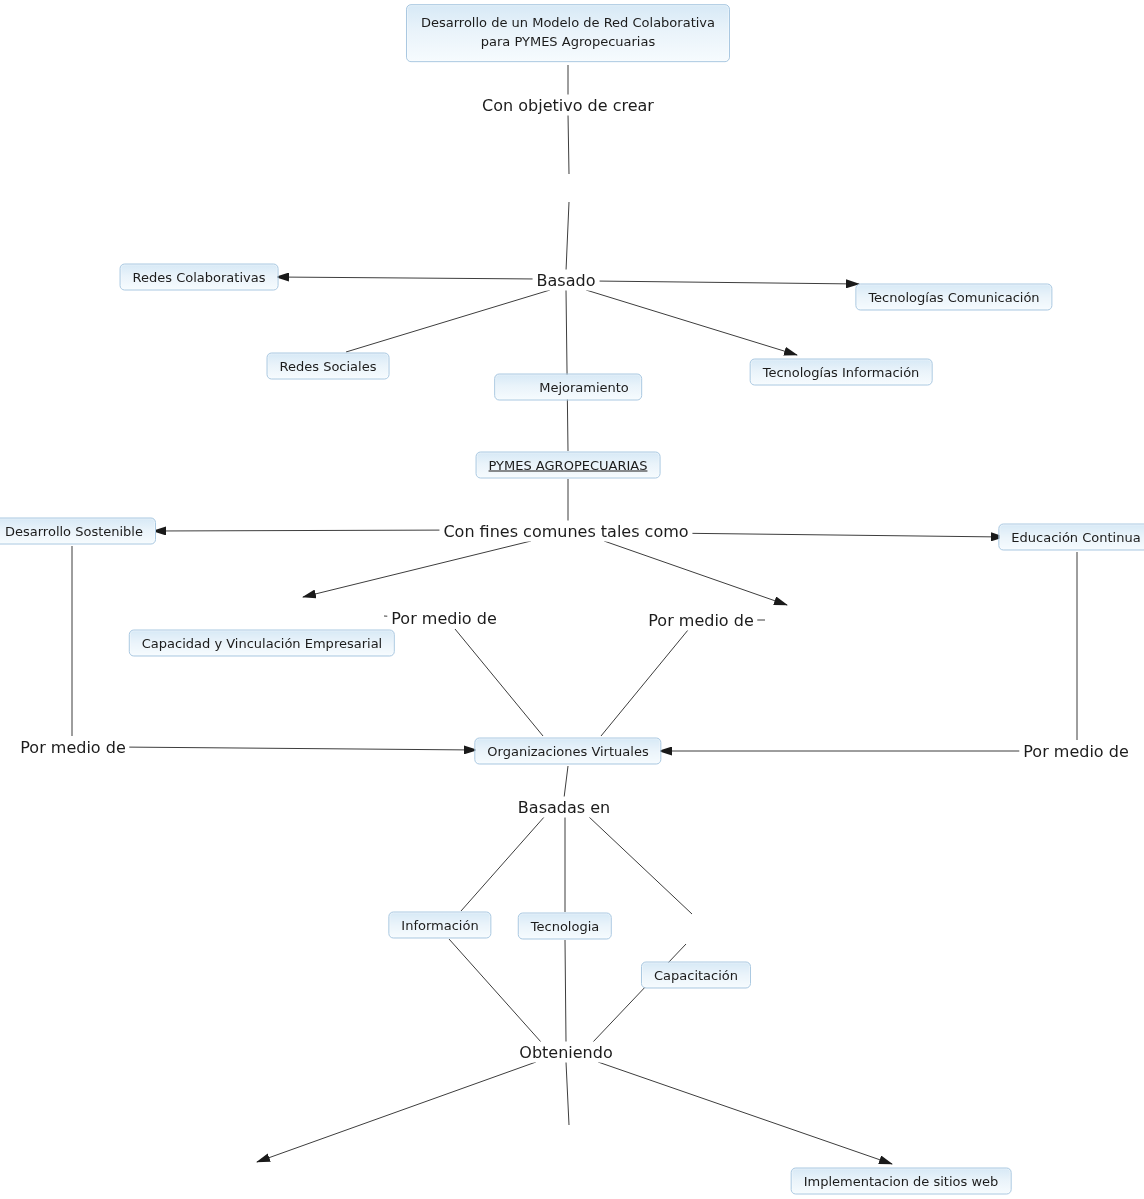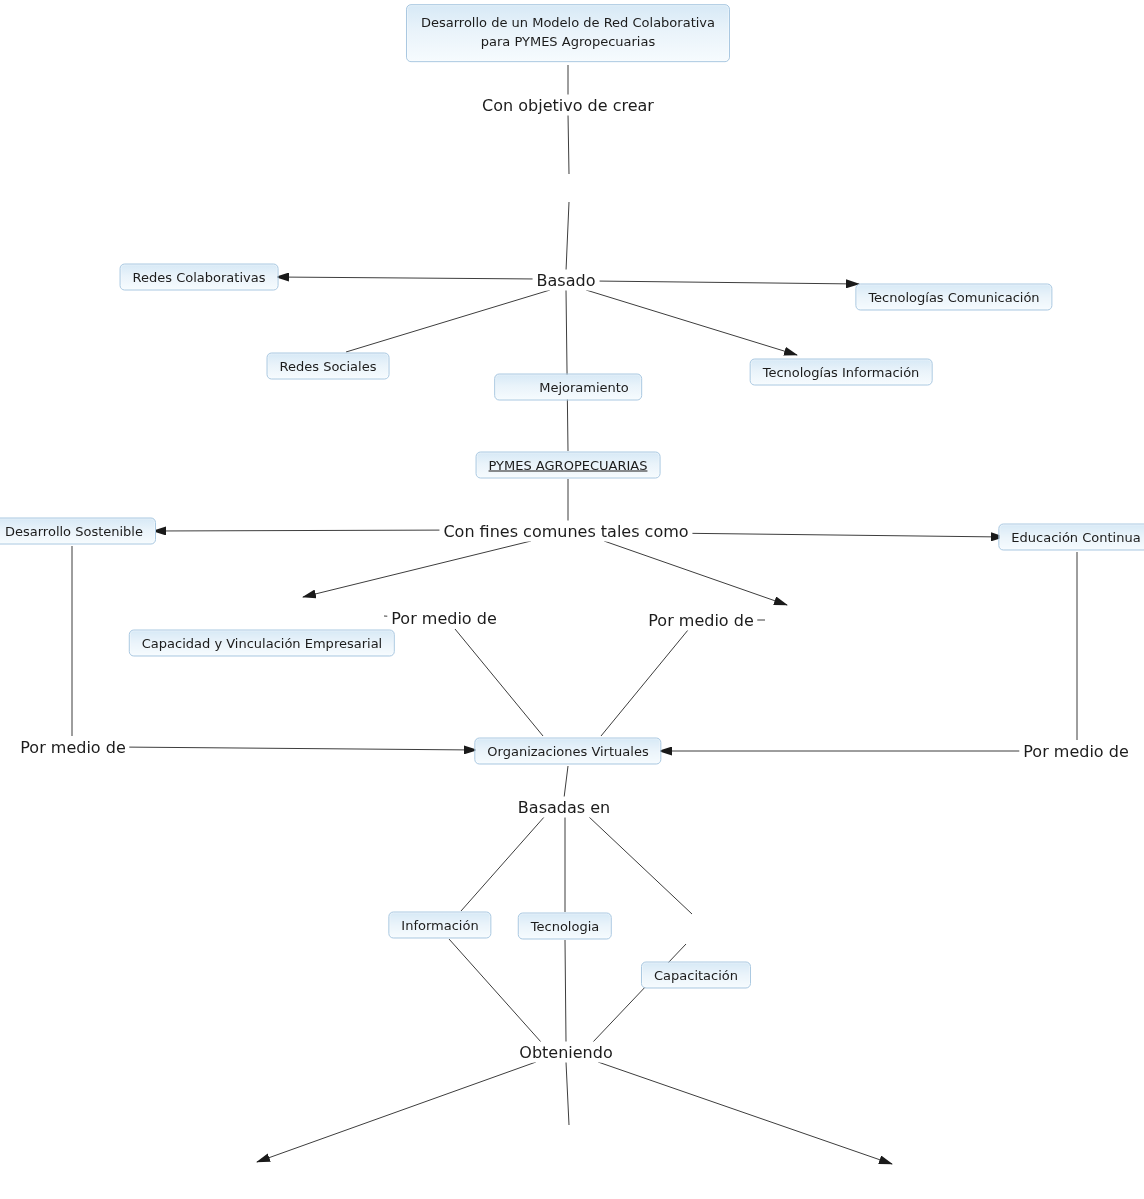--- a/index.html
+++ b/index.html
@@ -86,20 +86,21 @@
   <div class="node" style="left:841px;top:372px;">Tecnologías Información</div>
   <div class="node" style="left:568px;top:387px;padding-left:44px;">Mejoramiento</div>
   <div class="node" style="left:568px;top:465px;text-decoration:underline;">PYMES AGROPECUARIAS</div>
   <div class="node" style="left:74px;top:531px;">Desarrollo Sostenible</div>
   <div class="node" style="left:1076px;top:537px;">Educación Continua</div>
   <div class="node" style="left:262px;top:643px;">Capacidad y Vinculación Empresarial</div>
   <div class="node" style="left:568px;top:751px;">Organizaciones Virtuales</div>
   <div class="node" style="left:440px;top:925px;">Información</div>
   <div class="node" style="left:565px;top:926px;">Tecnologia</div>
   <div class="node" style="left:696px;top:929px;margin-top:46px;">Capacitación</div>
+  <div class="node" style="left:901px;top:1181px;">Implementacion de sitios web</div>
 
   <span class="edge-label" style="left:568px;top:105px;">Con objetivo de crear</span>
   <span class="edge-label" style="left:566px;top:280px;">Basado</span>
   <span class="edge-label" style="left:566px;top:531px;">Con fines comunes tales como</span>
   <span class="edge-label" style="left:444px;top:618px;">Por medio de</span>
   <span class="edge-label" style="left:701px;top:620px;">Por medio de</span>
   <span class="edge-label" style="left:73px;top:747px;">Por medio de</span>
   <span class="edge-label" style="left:1076px;top:751px;">Por medio de</span>
   <span class="edge-label" style="left:564px;top:807px;">Basadas en</span>
   <span class="edge-label" style="left:566px;top:1052px;">Obteniendo</span>

